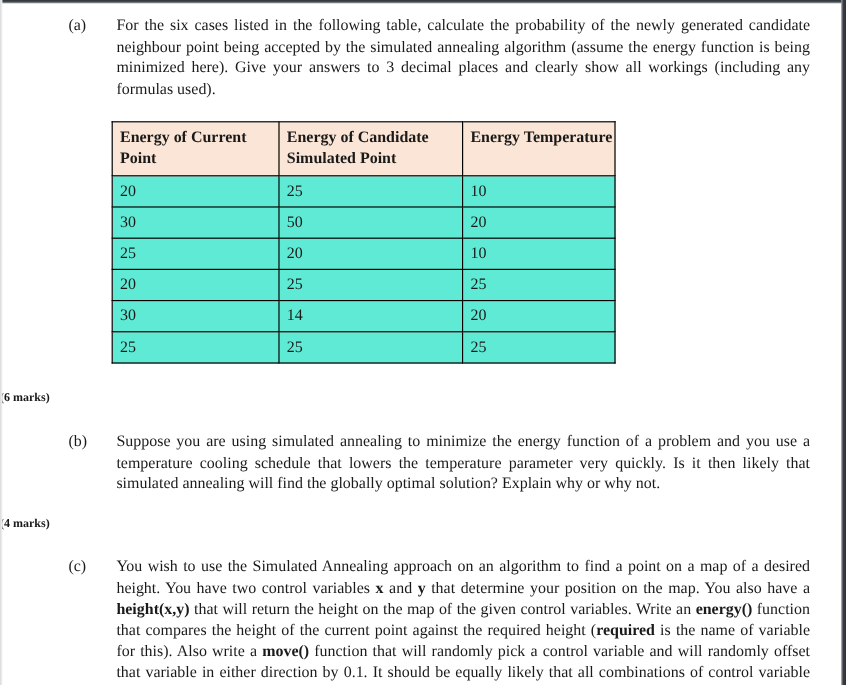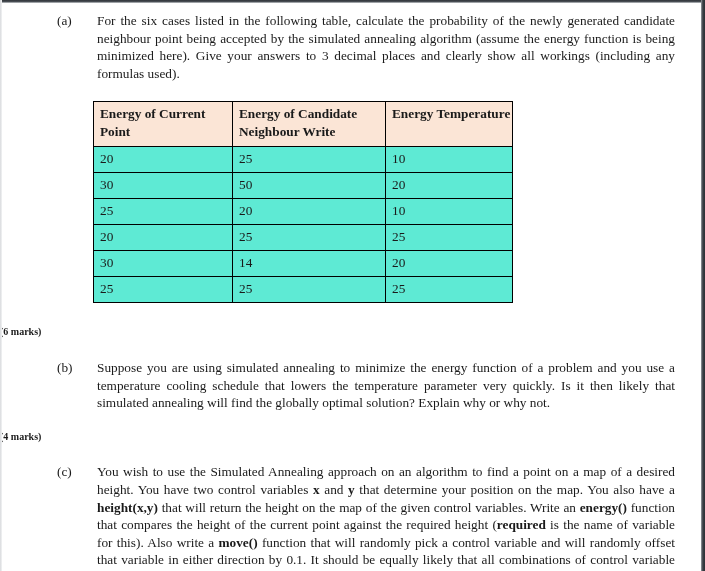--- a/index.html
+++ b/index.html
@@ -141,21 +141,21 @@
       <div class="qbody"><span>For the six cases listed in the following table, calculate the probability of the newly generated candidate neighbour point being accepted by the simulated annealing algorithm (assume the energy function is being minimized here). Give your answers to 3 decimal places and clearly show all workings (including any formulas used).</span></div>
     </div>
 
     <div class="sp-a"></div>
 
     <div class="table-wrap">
       <table class="qtable">
         <thead>
           <tr>
             <th class="col-a">Energy of Current Point</th>
-            <th class="col-b">Energy of Candidate Neighbour Write</th>
+            <th class="col-b">Energy of Candidate Simulated Point</th>
             <th class="col-c">Energy Temperature</th>
           </tr>
         </thead>
         <tbody>
         <tr>
               <td class="col-a">20</td>
               <td class="col-b">25</td>
               <td class="col-c">10</td>
             </tr>
             <tr>

